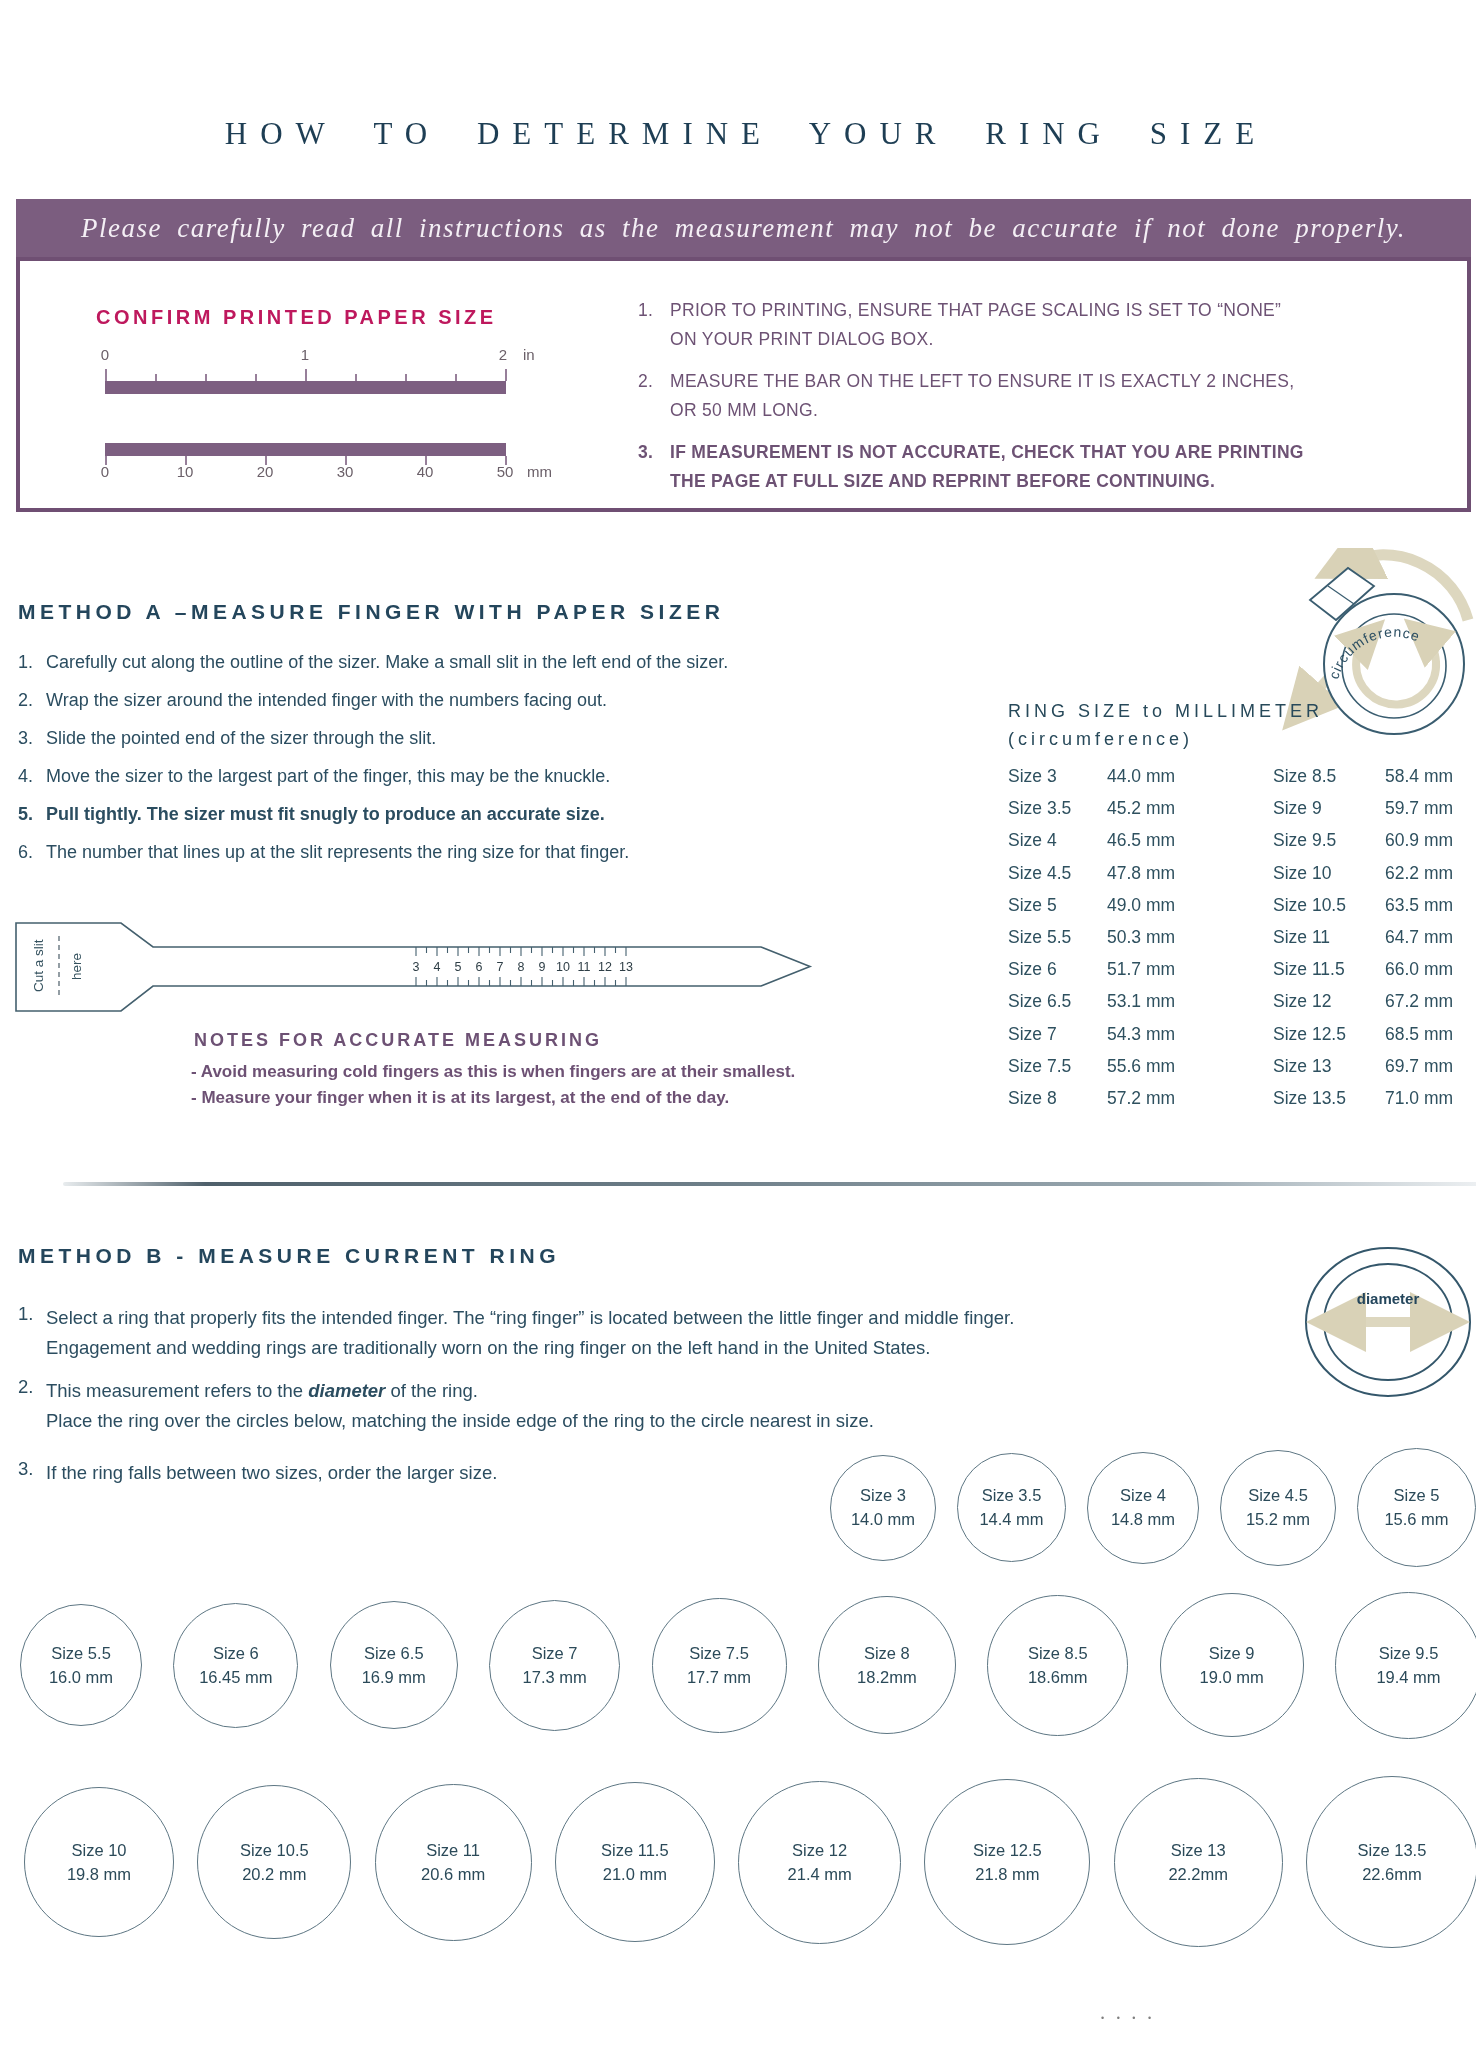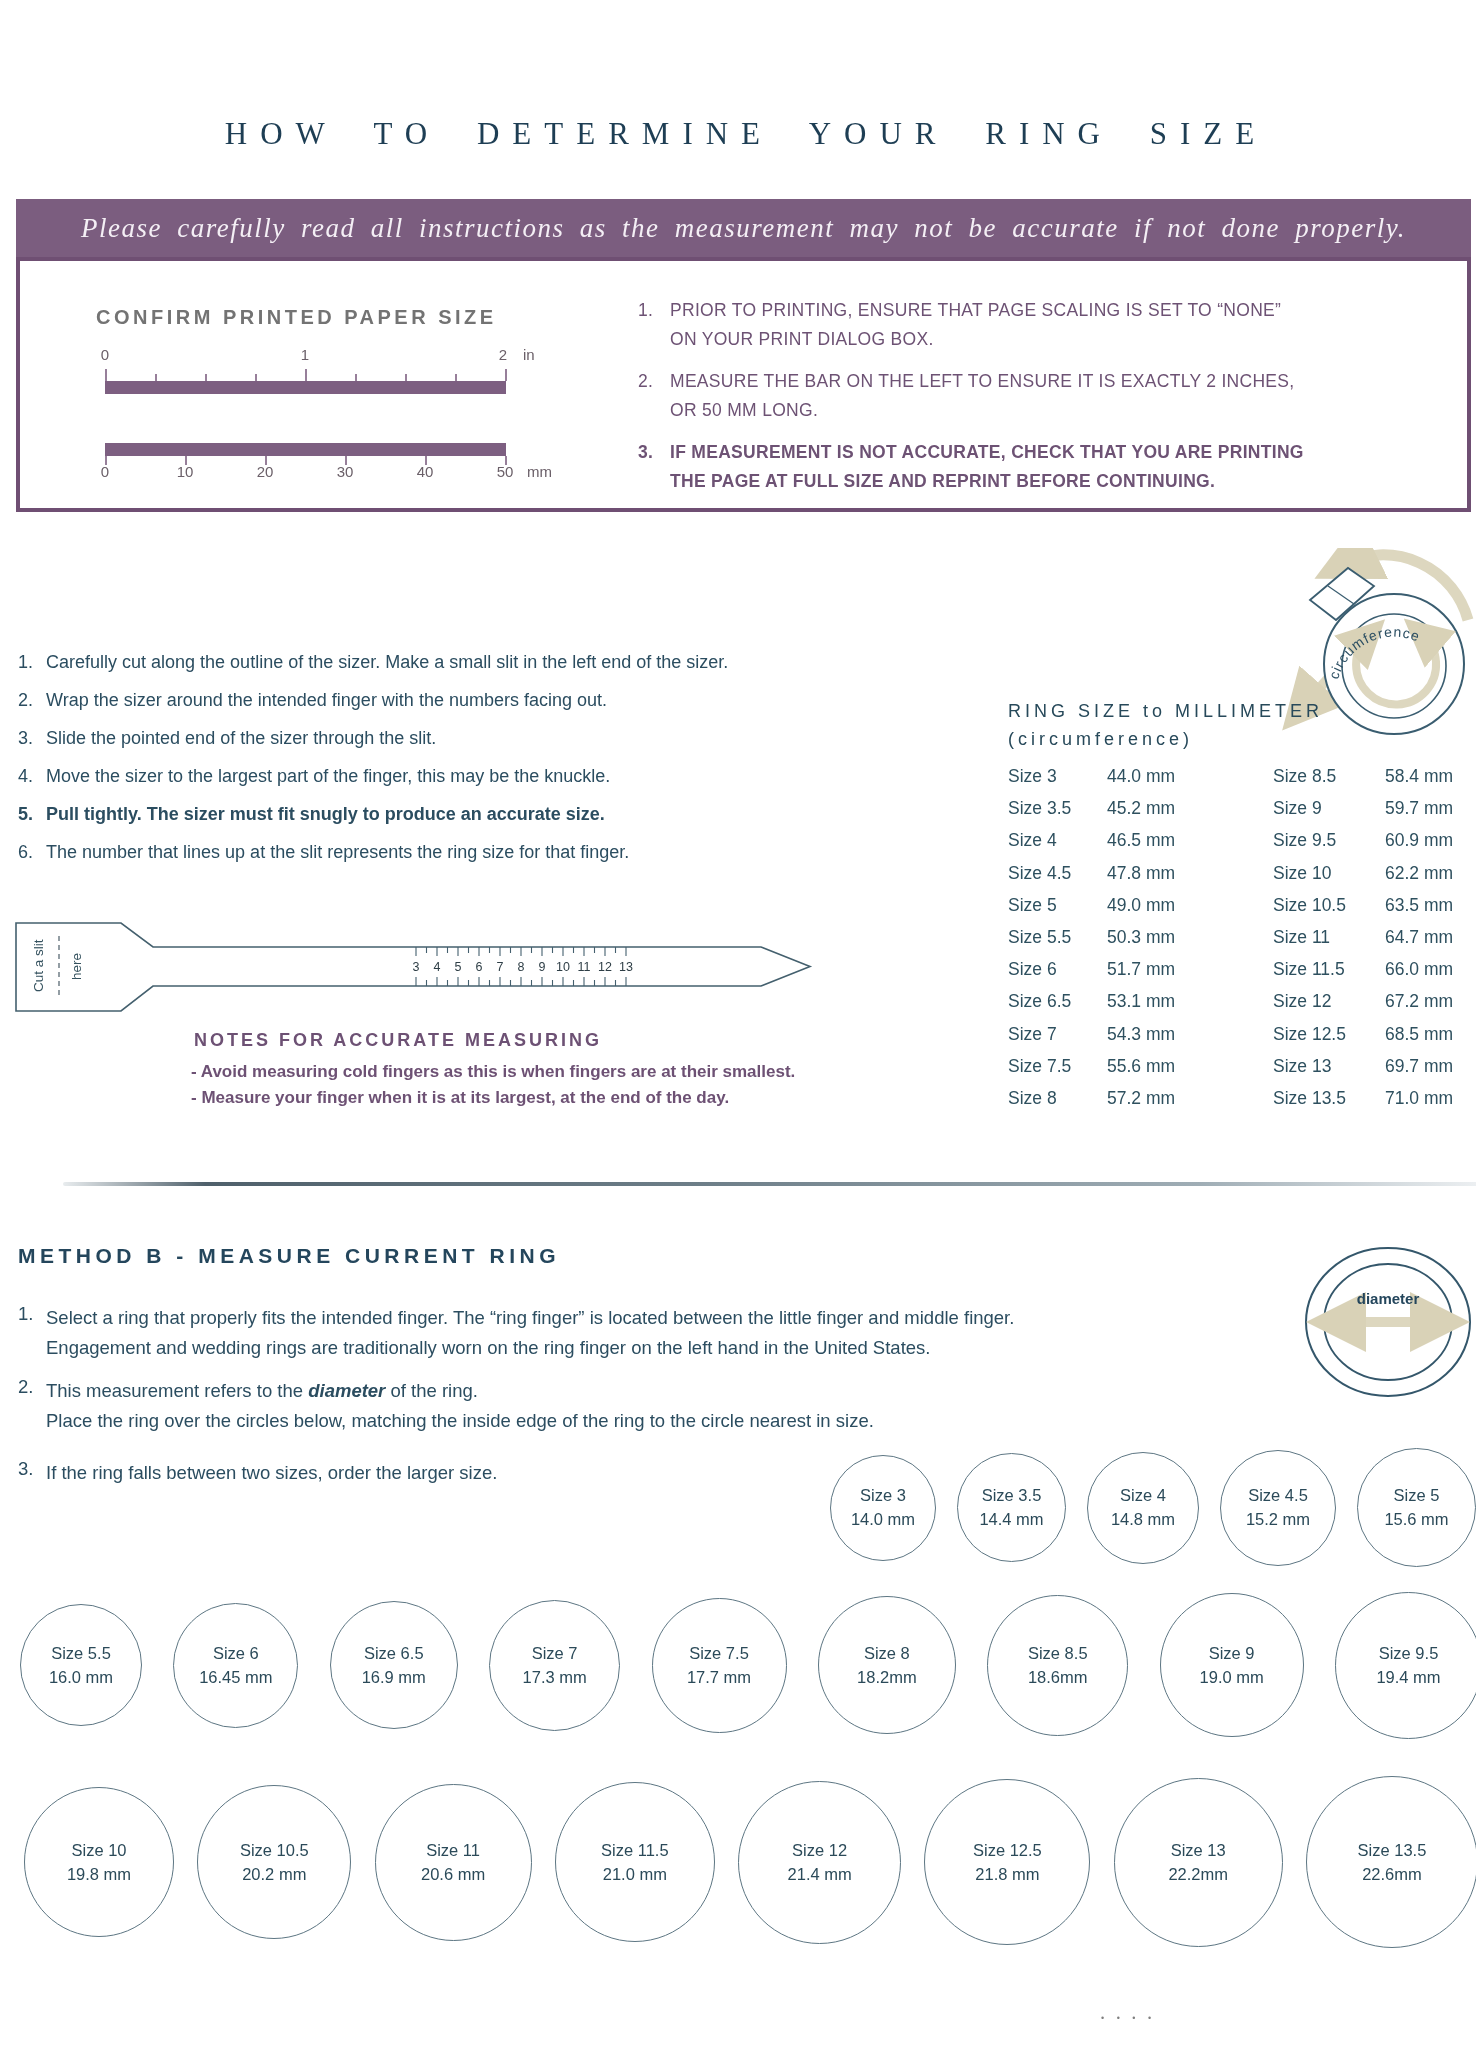--- a/index.html
+++ b/index.html
@@ -13,21 +13,21 @@
          letter-spacing:13px;word-spacing:16px;font-weight:500;}
 
   
   #banner{top:199px;left:8px;width:1455px;height:58px;background:#7b5d7f;
           display:flex;align-items:center;justify-content:center;text-align:center;}
   #banner .txt{font-family:"Liberation Serif",serif;font-style:italic;font-size:27px;
           color:#f4eff5;letter-spacing:1.5px;word-spacing:7px;}
 
   
   #confirm-box{top:257px;left:8px;width:1447px;height:247px;border:4px solid #6f4f73;background:#fff;}
-  #confirm-heading{top:306px;left:88px;font-size:20px;font-weight:bold;color:#737373;letter-spacing:3.5px;}
+  #confirm-heading{top:306px;left:88px;font-size:20px;font-weight:bold;color:#be185d;letter-spacing:3.5px;}
   .ruler-label{position:absolute;font-size:15px;color:#6b6069;transform:translateX(-50%);white-space:nowrap;}
   .ruler-unit{position:absolute;font-size:15px;color:#6b6069;white-space:nowrap;}
   .ruler-bar{position:absolute;left:97px;width:401px;height:13px;background:#7d5f81;}
   #inch-labels{top:346px;}  #mm-labels{top:463px;}
   .lblrow{position:absolute;left:97px;width:401px;height:18px;}
 
   
   .method-heading{font-size:21px;font-weight:bold;color:#24465c;letter-spacing:4.5px;white-space:nowrap;}
 
   
@@ -143,20 +143,21 @@
       </div>
       <div class="ci-item bold" style="top: 438px;">
         <span class="num">3.</span>
         <div class="lines">
           <div>IF MEASUREMENT IS NOT ACCURATE, CHECK THAT YOU ARE PRINTING</div>
           <div>THE PAGE AT FULL SIZE AND REPRINT BEFORE CONTINUING.</div>
         </div>
       </div>
     </div>
 
+  <div class="abs method-heading" style="top:600px;left:10px;">METHOD A –MEASURE FINGER WITH PAPER SIZER</div>
   <div id="method-a-steps">
       <div class="step" style="top: 652px;">
         <span class="num">1.</span>
         <span class="txt">Carefully cut  along the outline of the sizer. Make a small slit in the left end of the sizer.</span>
       </div>
       <div class="step" style="top: 690px;">
         <span class="num">2.</span>
         <span class="txt">Wrap the sizer around the intended finger with the numbers facing out.</span>
       </div>
       <div class="step" style="top: 728px;">

